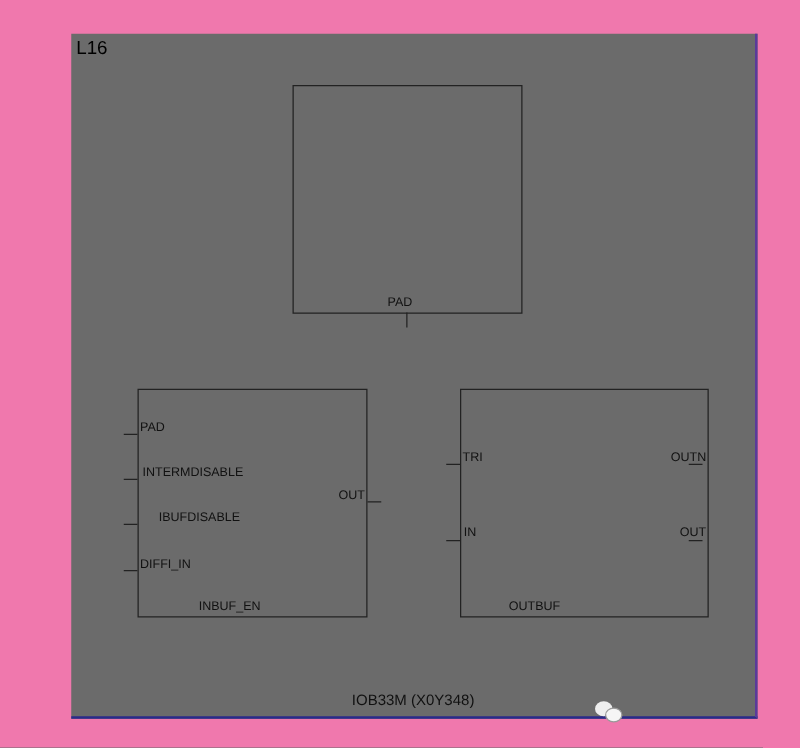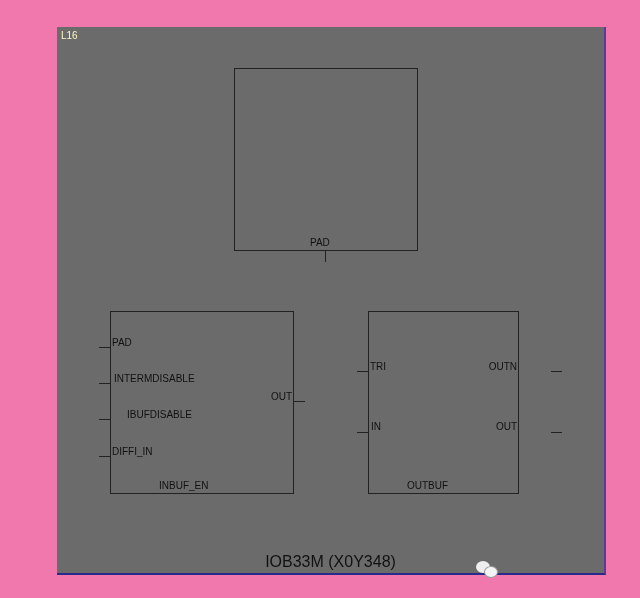--- a/index.html
+++ b/index.html
@@ -1,25 +1,25 @@
 <!DOCTYPE html>
 <html><head>
 <meta charset="utf-8">
 <style>
   html, body { margin:0; padding:0; }
   body { width:640px; height:598px; background:#f078ad; position:relative; overflow:hidden;
          font-family:"Liberation Sans", sans-serif; }
   .panel { position:absolute; left:57px; top:27px; width:547px; height:546px; background:#6b6b6b;
            border-right:2px solid #5a3a9a; border-bottom:2px solid #2a2a8a; }
-  .site-label { position:absolute; left:4px; top:3px; font-size:10px; color:#fef9c3; }
+  .site-label { position:absolute; left:4px; top:3px; font-size:15px; color:#000000; }
   .box { position:absolute; border:1px solid #222; box-sizing:border-box; }
   .txt { position:absolute; font-size:10px; color:#111; white-space:nowrap; line-height:16px; }
   .hline { position:absolute; height:1px; background:#222; }
   .vline { position:absolute; width:1px; background:#222; }
-  .footer { position:absolute; left:0; right:0; bottom:0; text-align:center; font-size:16px; color:#111; }
+  .footer { position:absolute; left:0; right:0; bottom:0; text-align:center; font-size:12px; color:#111; }
   .wm { position:absolute; left:476px; top:561px; font-size:14px; color:#fff; display:flex; align-items:center; gap:4px;
         text-shadow:0 0 2px #555; }
   .wm-icon { width:24px; height:18px; position:relative; }
   .wm-icon .b1 { position:absolute; left:0; top:0; width:14px; height:12px; border-radius:50%; background:#eee; }
   .wm-icon .b2 { position:absolute; left:8px; top:5px; width:14px; height:12px; border-radius:50%; background:#f5f5f5; border:1px solid #999; box-sizing:border-box; }
 </style>
 </head>
 <body>
 
 <div class="panel">
@@ -37,21 +37,21 @@
     <span class="txt" style="left:1px; top:132px;">DIFFI_IN</span>
     <span class="txt" style="right:1px; top:77px;">OUT</span>
     <span class="txt" style="left:48px; top:166px;">INBUF_EN</span>
   </div>
   <div class="hline" style="left:42px; top:320px; width:11px;"></div>
   <div class="hline" style="left:42px; top:356px; width:11px;"></div>
   <div class="hline" style="left:42px; top:392px; width:11px;"></div>
   <div class="hline" style="left:42px; top:429px; width:11px;"></div>
   <div class="hline" style="left:237px; top:374px; width:11px;"></div>
 
-  <div class="box" style="left:311px; top:284px; width:151px; height:183px;">
+  <div class="box" style="left:311px; top:284px; width:199px; height:183px;">
     <span class="txt" style="left:1px; top:47px;">TRI</span>
     <span class="txt" style="left:2px; top:107px;">IN</span>
     <span class="txt" style="right:1px; top:47px;">OUTN</span>
     <span class="txt" style="right:1px; top:107px;">OUT</span>
     <span class="txt" style="left:38px; top:166px;">OUTBUF</span>
   </div>
   <div class="hline" style="left:300px; top:344px; width:11px;"></div>
   <div class="hline" style="left:300px; top:405px; width:11px;"></div>
   <div class="hline" style="left:494px; top:344px; width:11px;"></div>
   <div class="hline" style="left:494px; top:405px; width:11px;"></div>

